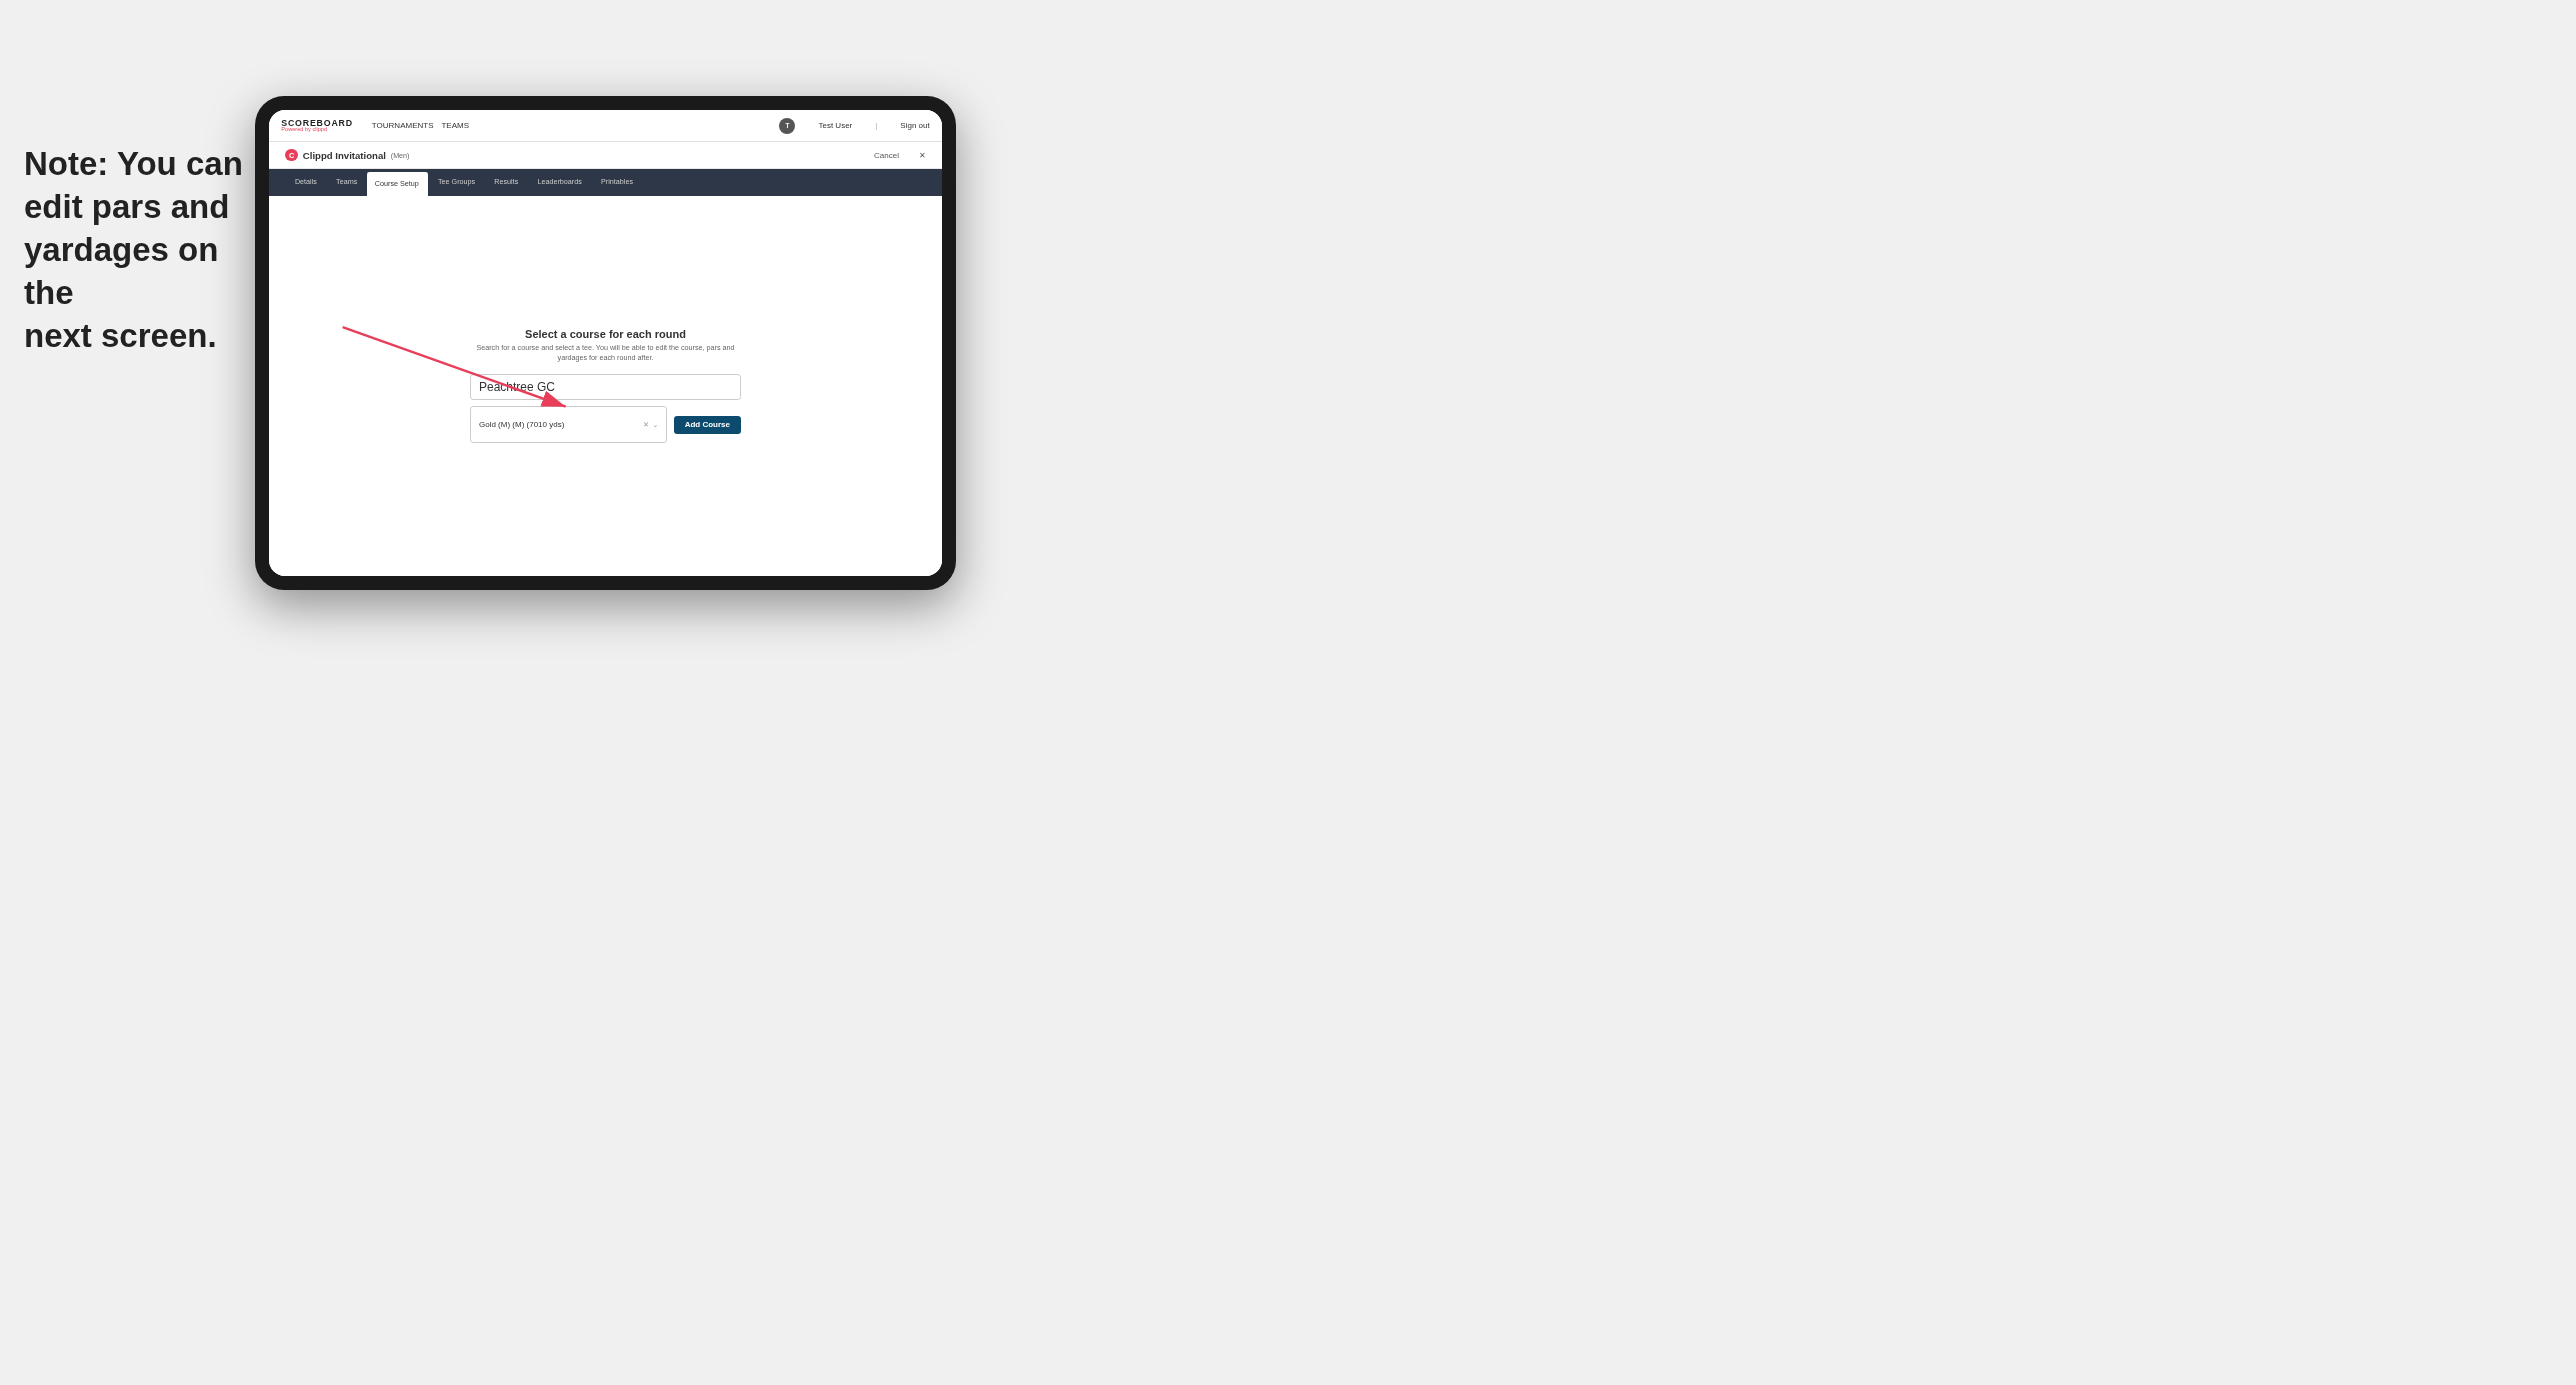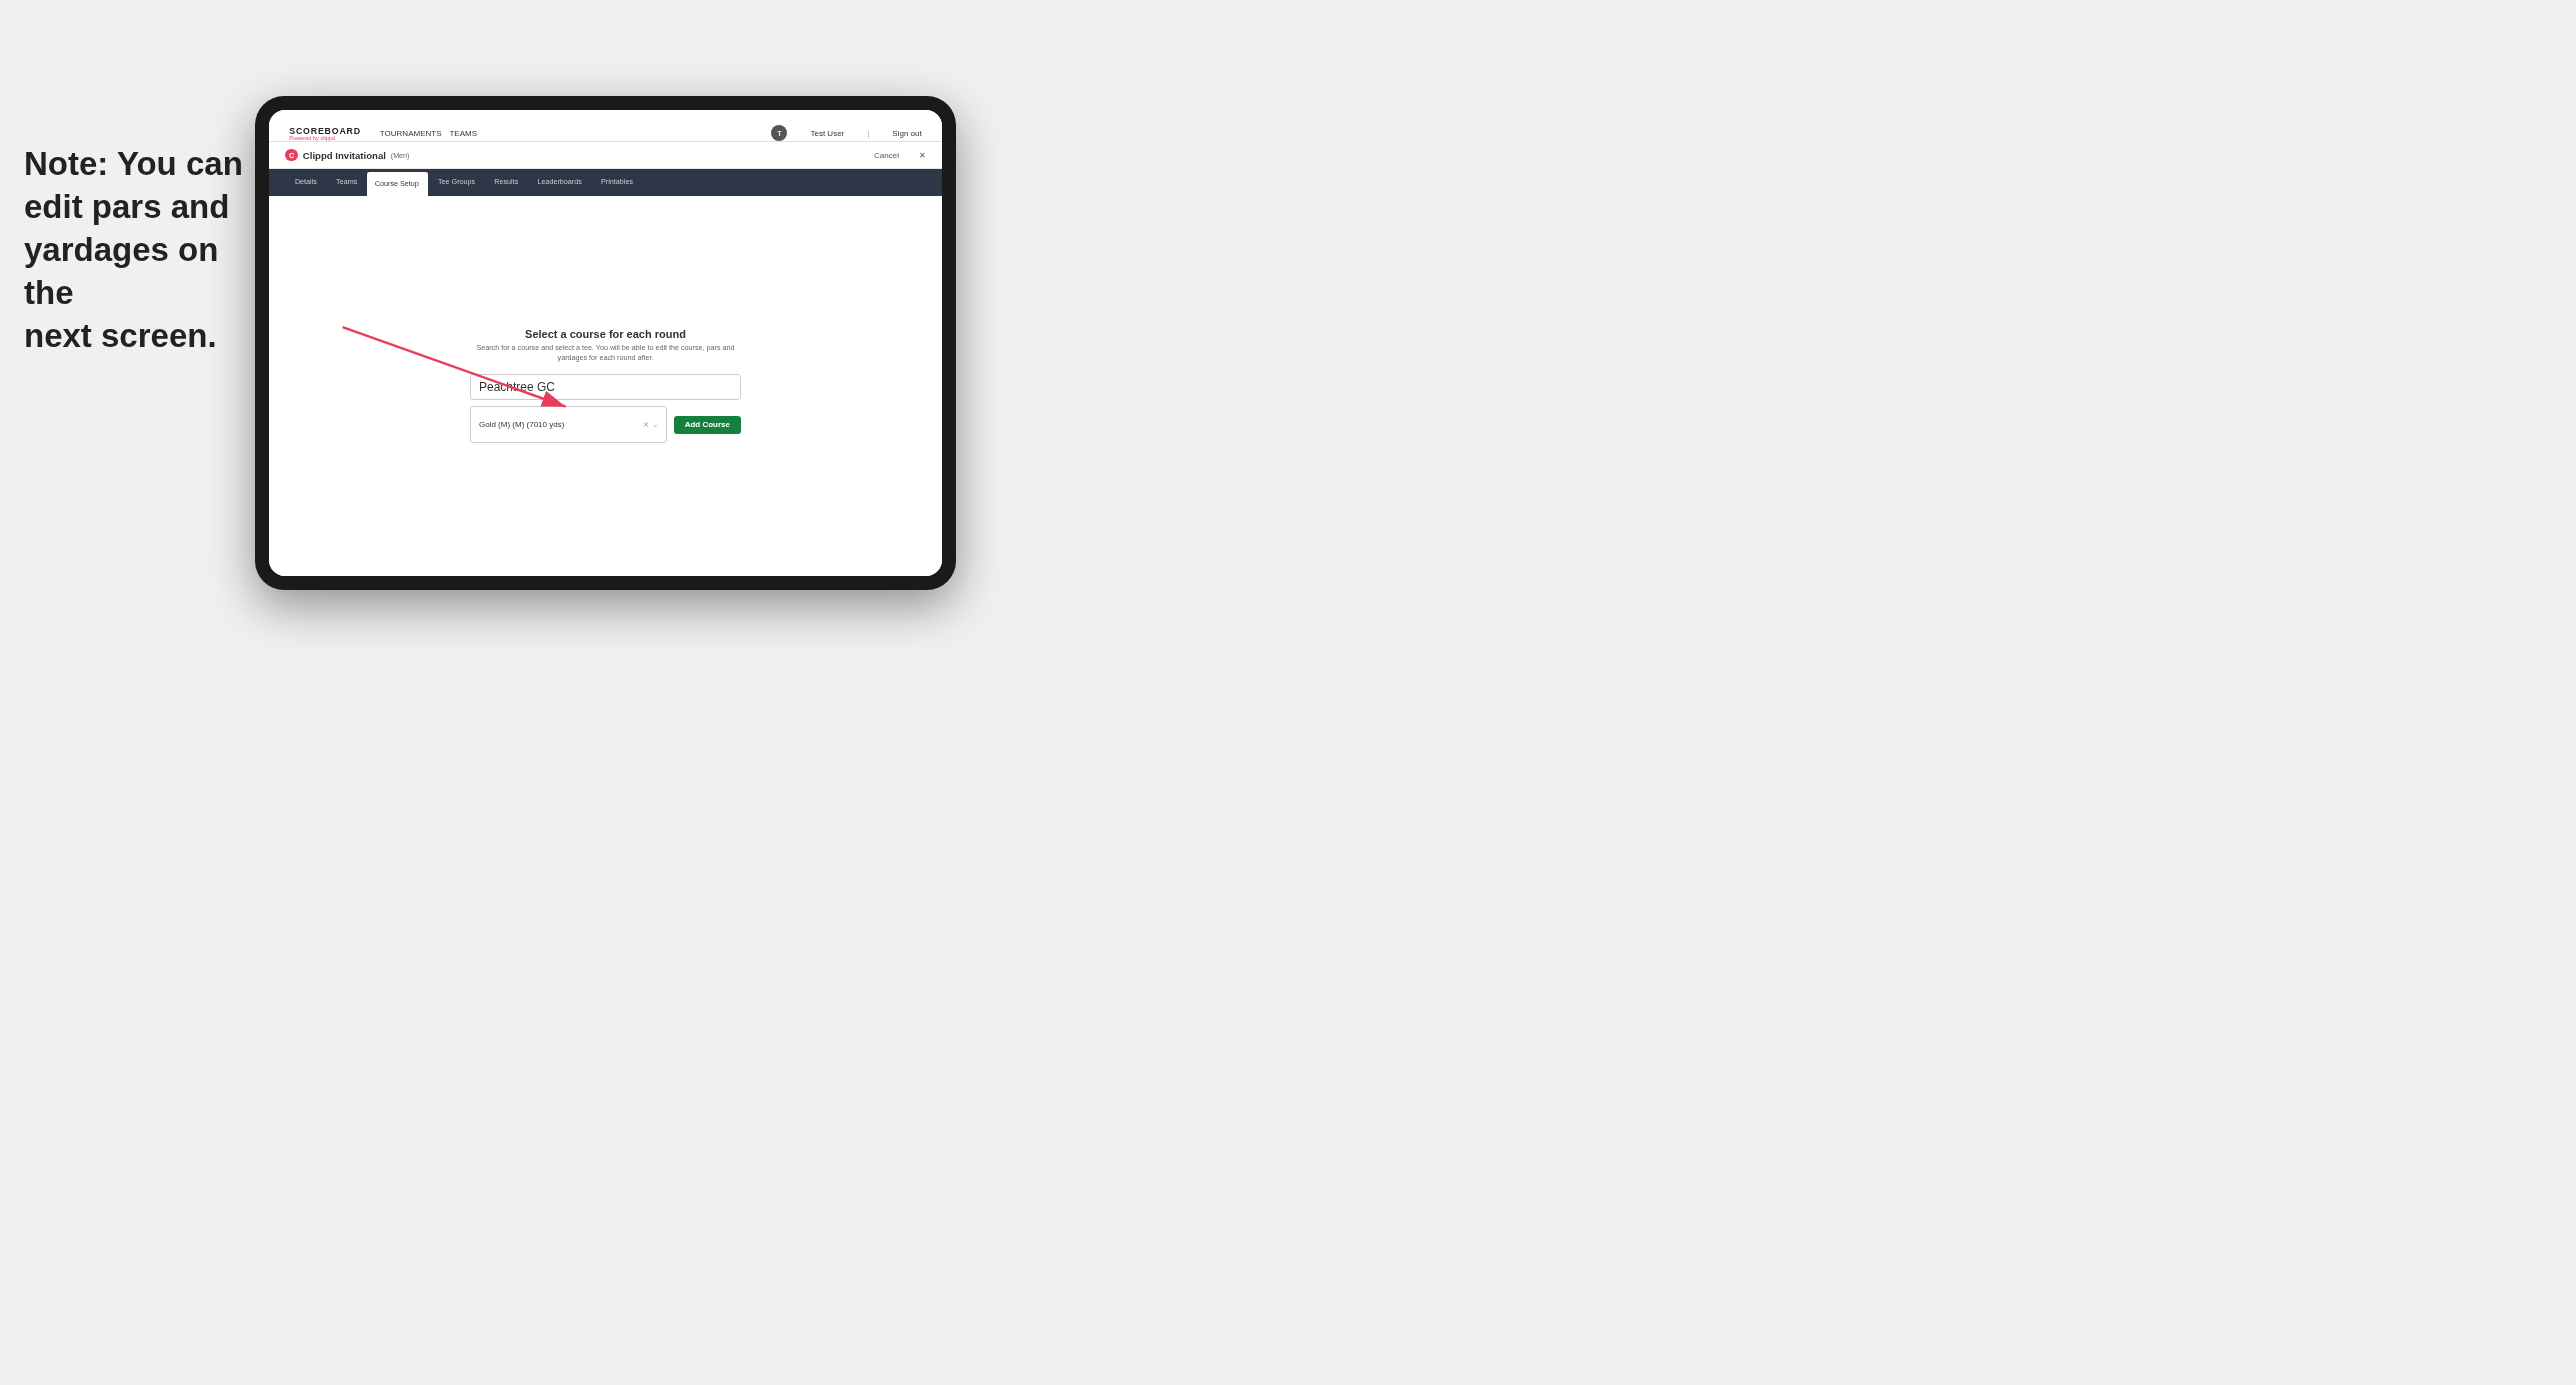--- a/index.html
+++ b/index.html
@@ -46,23 +46,23 @@
       border-radius: 16px;
       overflow: hidden;
       display: flex;
       flex-direction: column;
     }
 
     
     .top-nav {
       background: #fff;
       border-bottom: 0.8px solid #e0e0e0;
-      padding: 0 20px;
-      display: flex;
-      align-items: flex-end;
+      padding: 0 12px;
+      display: flex;
+      align-items: center;
       height: 32px;
       flex-shrink: 0;
     }
     .logo-area {
       display: flex;
       flex-direction: column;
       margin-right: 19px;
     }
     .logo-title {
       font-size: 8.8px;
@@ -240,21 +240,21 @@
       justify-content: space-between;
     }
     .tee-select-controls {
       display: flex;
       gap: 3.2px;
       color: #999;
       font-size: 7.2px;
     }
 
     .add-course-btn {
-      background: #15803d;
+      background: #0c4a6e;
       color: #fff;
       border: none;
       border-radius: 3.2px;
       padding: 4.8px 11px;
       font-size: 8px;
       font-weight: 600;
       cursor: pointer;
       white-space: nowrap;
     }
 

